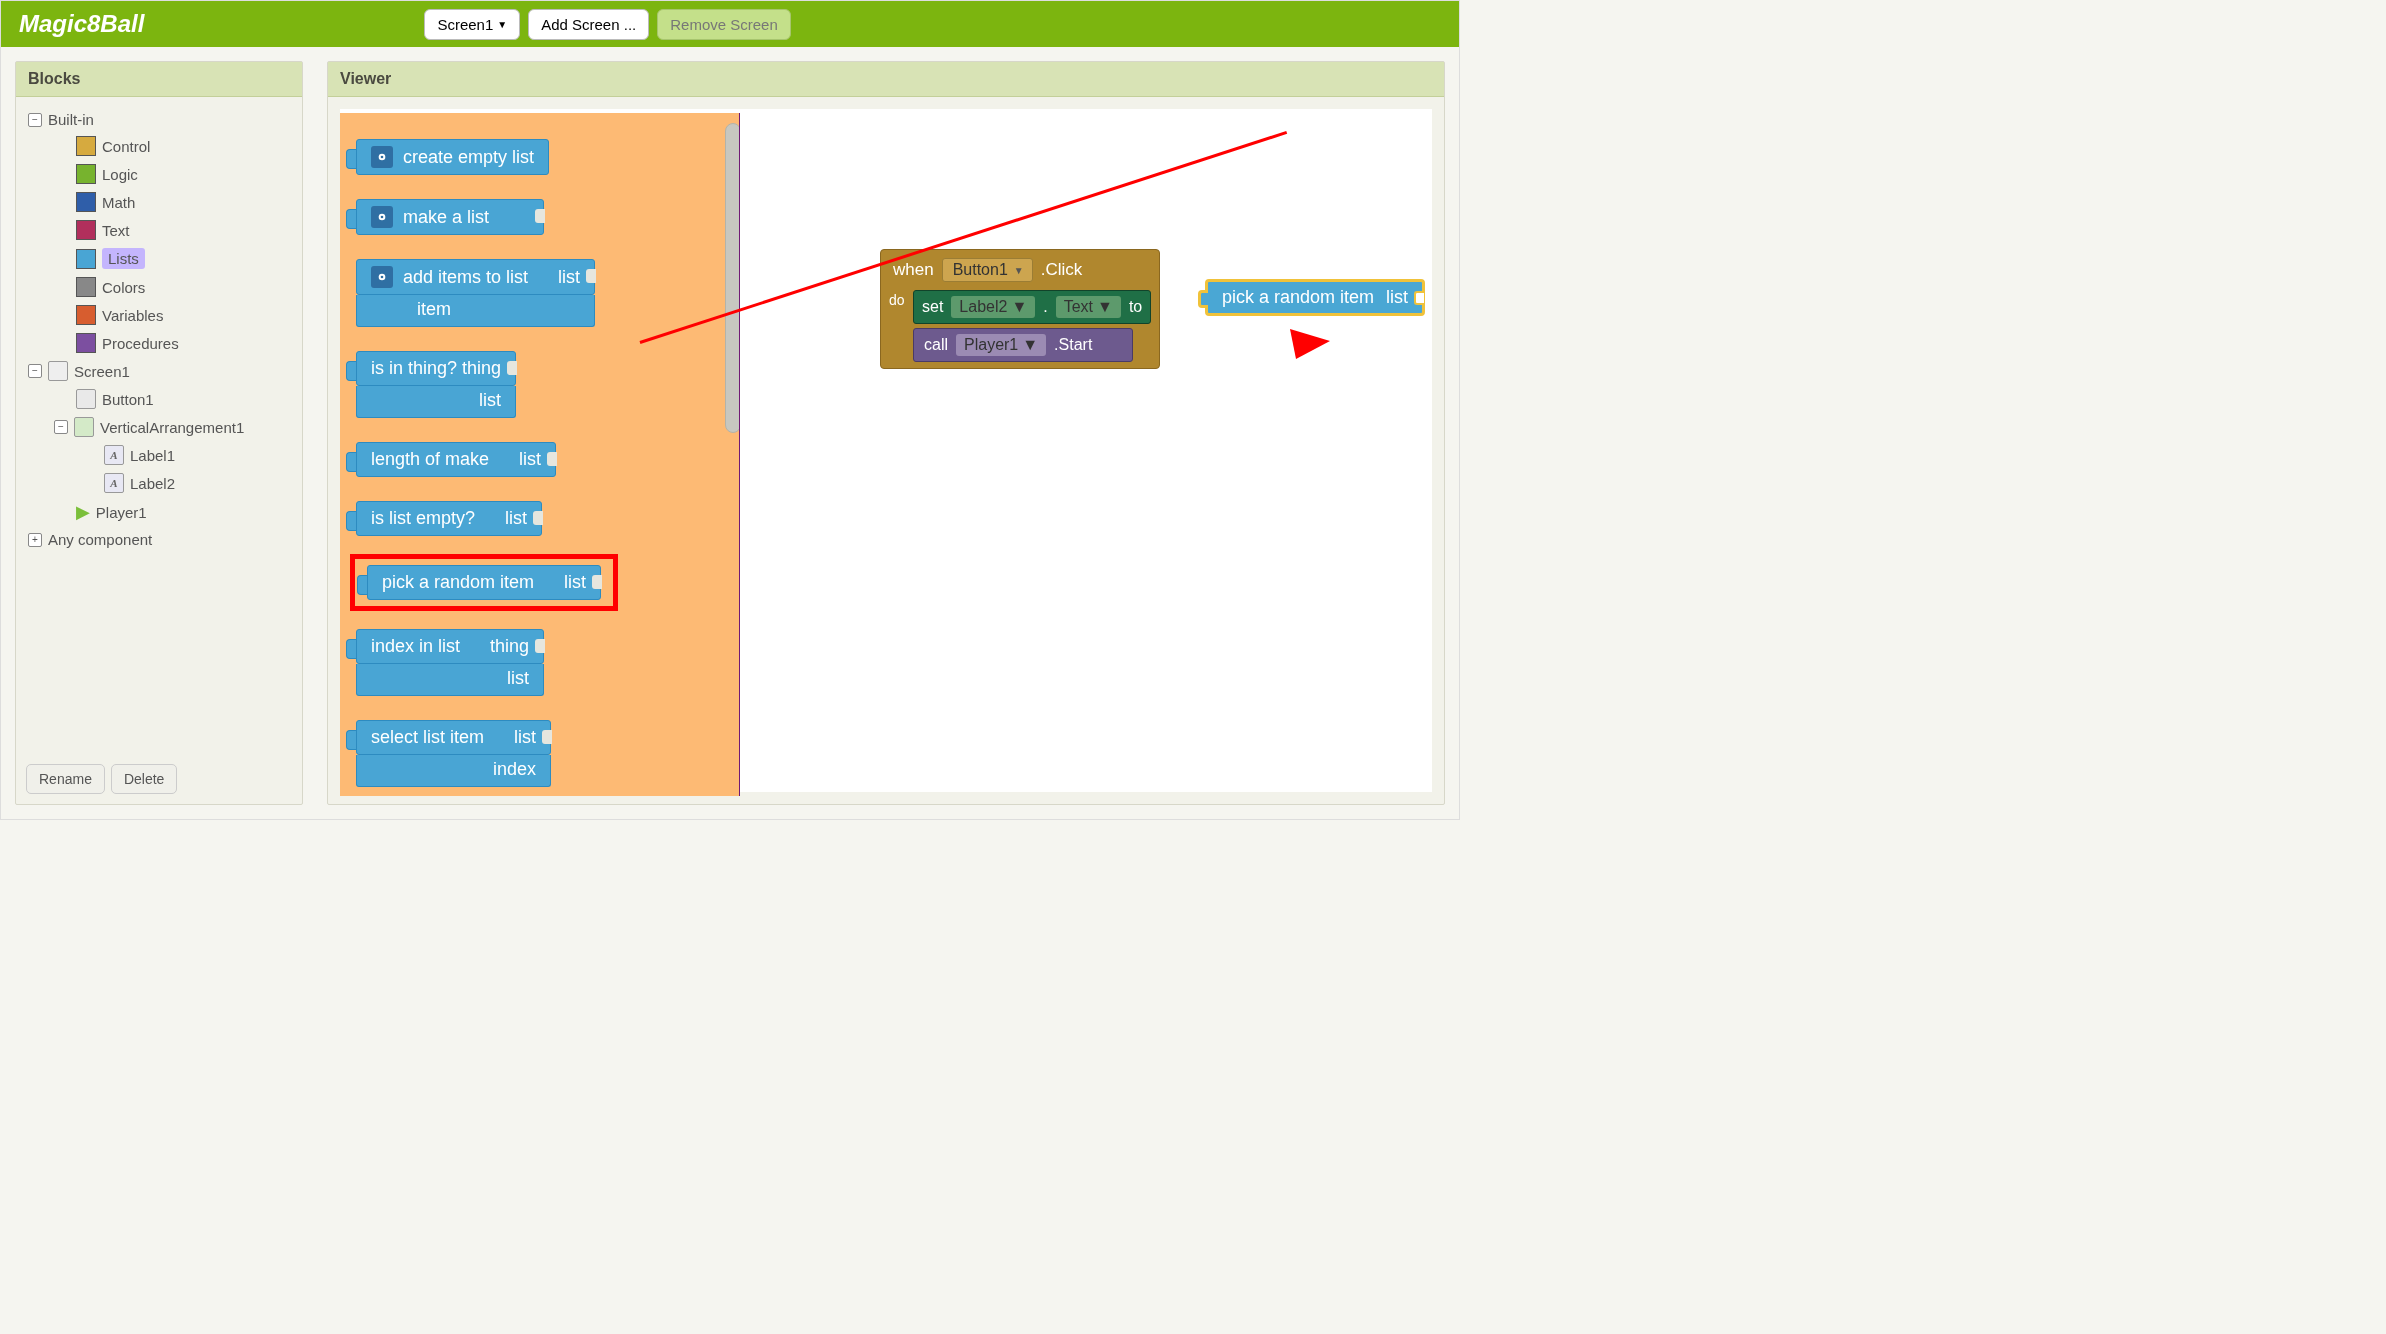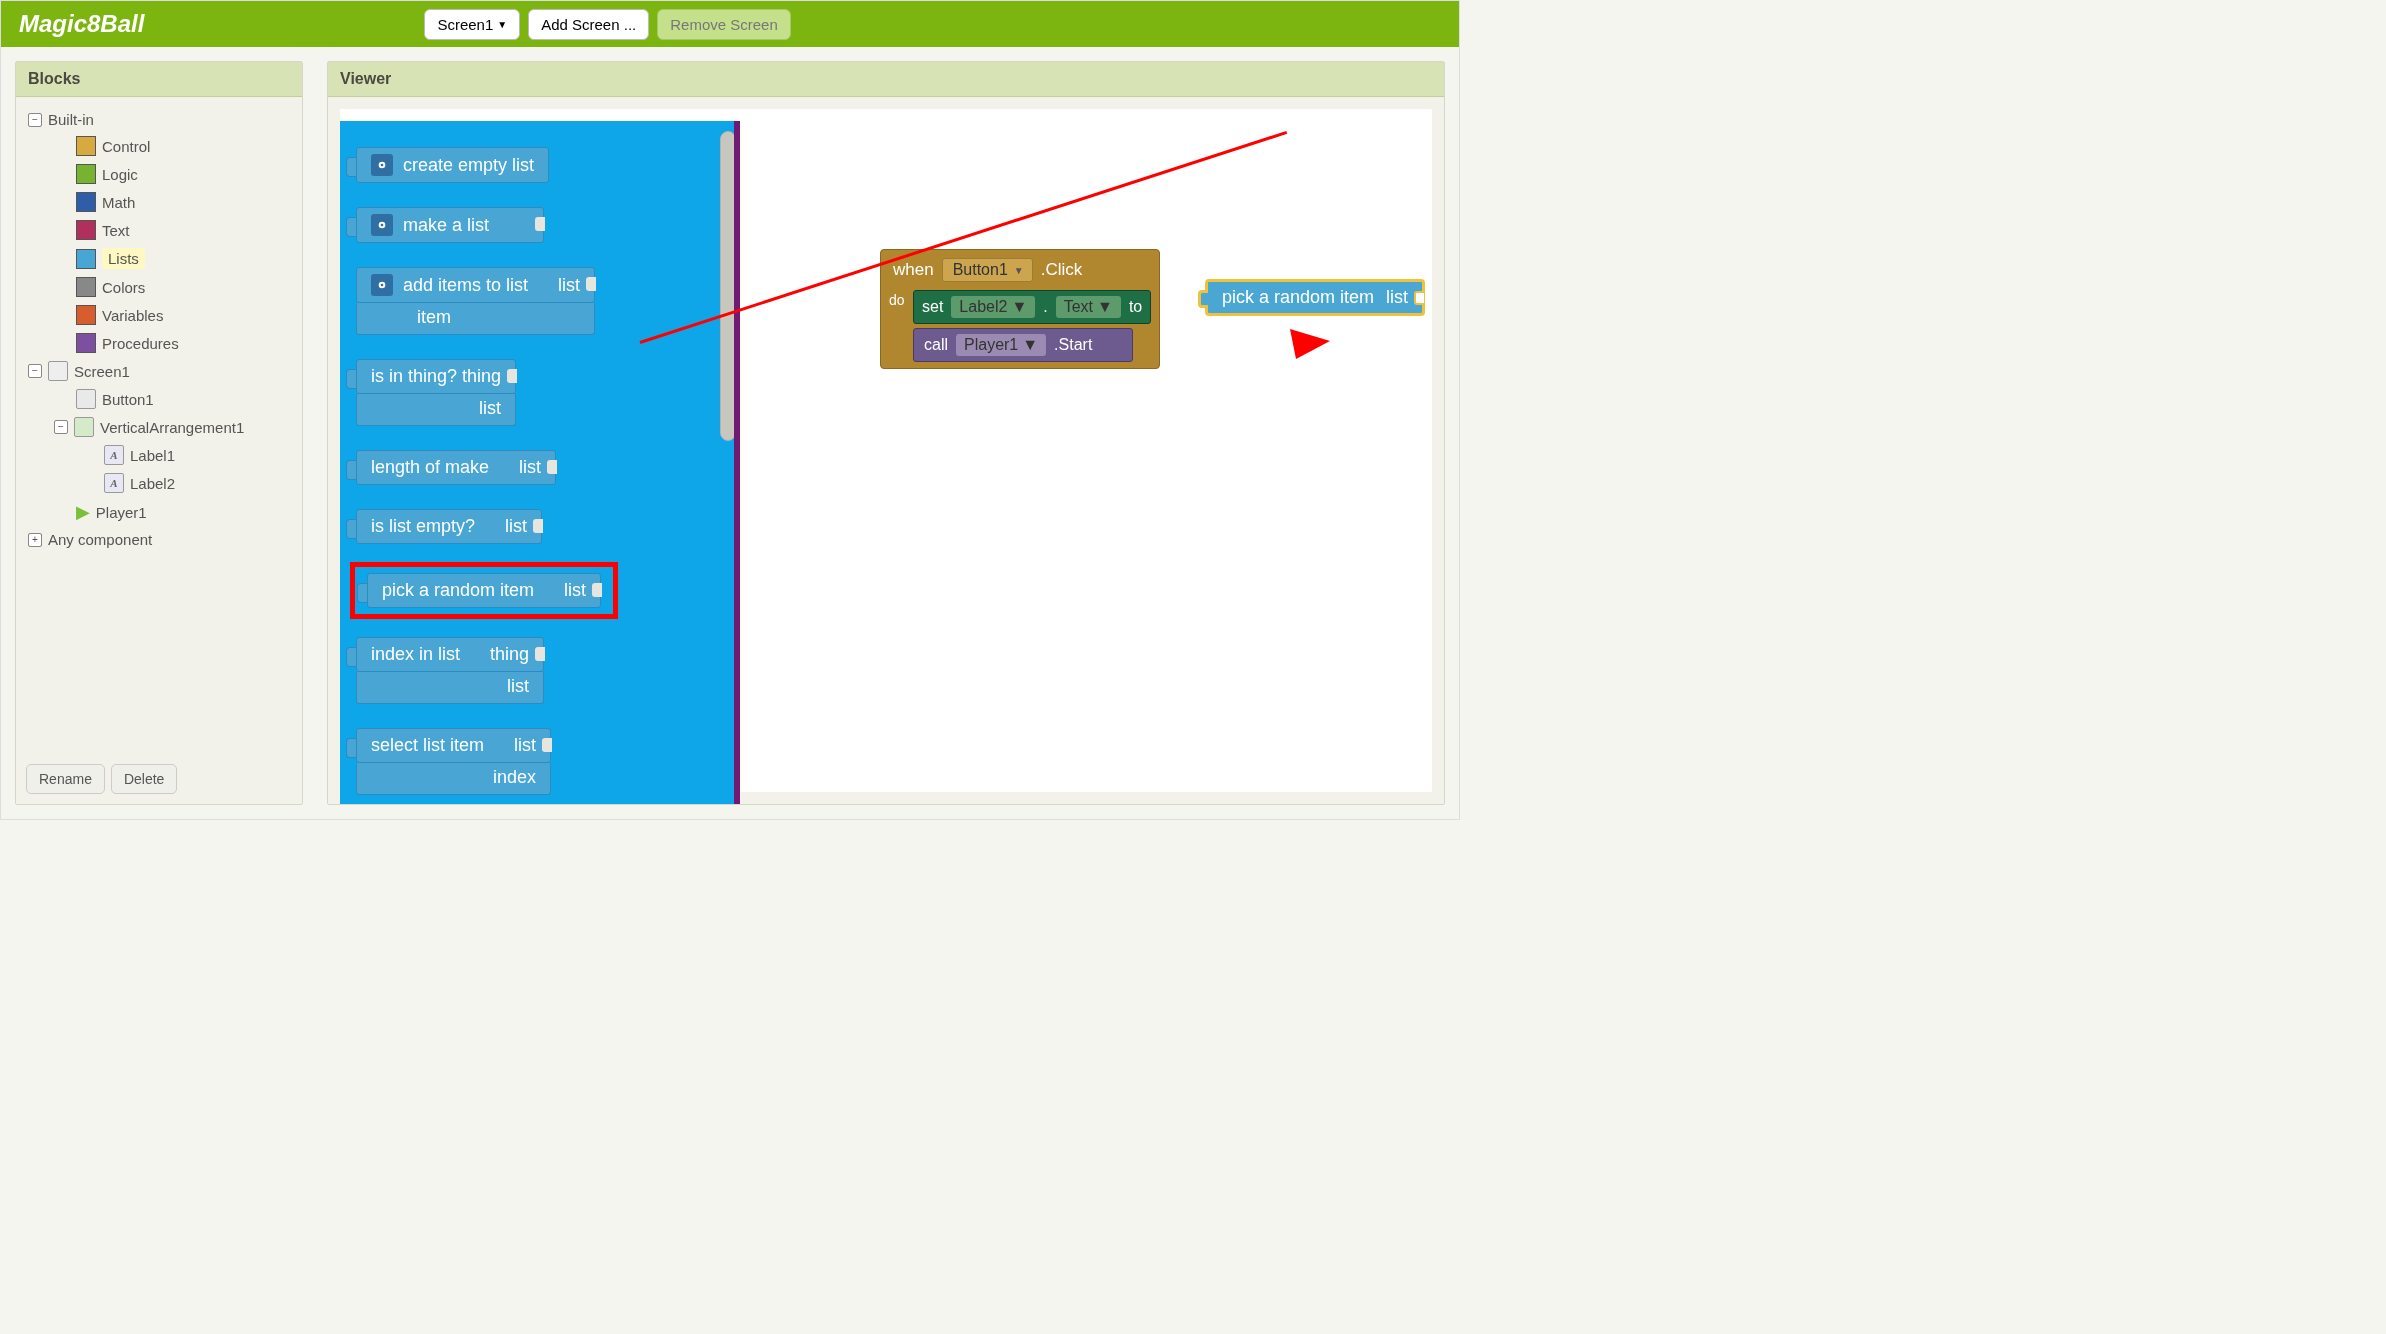--- a/index.html
+++ b/index.html
@@ -15,29 +15,29 @@
   .panel { background:#f2f2ea; border:1px solid #d7d7c9; border-radius:2px; display:flex; flex-direction:column;}
   .panel-title { background:#d8e3b5; border-bottom:1px solid #c3cf99; font-weight:700; color:#4a4a40; padding:8px 12px; font-size:16px;}
   .blocks-panel { width:288px;}
   .blocks-body { padding:10px 6px; font-size:15px; color:#555; flex:1; overflow:auto;}
   .node { display:flex; align-items:center; gap:6px; padding:4px 6px; cursor:pointer;}
   .toggle { width:14px; height:14px; border:1px solid #888; background:#fff; font-size:10px; line-height:12px; text-align:center; color:#555; border-radius:2px;}
   .swatch { width:20px; height:20px; border:1px solid #555;}
   .sw-control{background:#d6aa3f;} .sw-logic{background:#77b32e;} .sw-math{background:#2f5ea9;}
   .sw-text{background:#b12f5c;} .sw-lists{background:#49a5d4;} .sw-colors{background:#888;}
   .sw-variables{background:#d75d2f;} .sw-procedures{background:#7c4fa0;}
-  .sel { background:#fef9c3; border-radius:3px; padding:2px 6px;}
+  .sel { background:#c4b5fd; border-radius:3px; padding:2px 6px;}
   .ci { width:20px; height:20px; border:1px solid #999; background:#eee; border-radius:2px; font-size:11px; line-height:18px; text-align:center; color:#666; font-weight:700;}
   .ci-btn{background:#e9e9e9;} .ci-vert{background:#d4eac8;} .ci-lbl{background:#e8e8f4; font-family:serif; font-style:italic;}
   .ci-scr { background:#eee;}
   .bottom-btns { display:flex; gap:6px; padding:10px;}
   .smallbtn { background:#f0f0ea; border:1px solid #ccc; border-radius:5px; padding:6px 12px; font-size:14px; color:#555; cursor:pointer;}
   .viewer-panel { flex:1; position:relative;}
   .viewer-body { flex:1; margin:12px; background:#fff; position:relative;}
-  .drawer { position:absolute; top:12px; left:0; width:400px; height:100%; background:#0ea5e9; border-right:6px solid #701a75; padding:14px 8px; overflow:hidden;}
+  .drawer { position:absolute; top:4px; left:0; width:400px; height:100%; background:#fdba74; border-right:1px solid #701a75; padding:14px 8px; overflow:hidden;}
   .scrollbar { position:absolute; right:-2px; top:10px; width:16px; height:310px; background:#c7c7c0; border-radius:8px; border:1px solid #b3b3aa;}
   .block { position:relative; margin:12px 8px; display:inline-block; }
   .block .row { background:#49a5d4; color:#fff; font-size:18px; padding:6px 14px; border-radius:3px; display:flex; align-items:center; gap:10px; border:1px solid #2d8bc0; min-height:30px;}
   .block .row .gear { width:22px; height:22px; background:#2f6fa3; border-radius:3px; display:flex; align-items:center; justify-content:center;}
   .block .notch { position:absolute; right:-1px; top:10px; width:10px; height:14px; background:#e6e6de; border-radius:3px 0 0 3px;}
   .block .tab { position:absolute; left:-10px; top:10px; width:10px; height:20px; background:#49a5d4; border:1px solid #2d8bc0; border-right:none; border-radius:4px 0 0 4px;}
   .double-row { display:flex; flex-direction:column;}
   .double-row .row2 { background:#49a5d4; color:#fff; font-size:18px; padding:4px 14px 6px 60px; border-radius:0 0 3px 3px; border:1px solid #2d8bc0; border-top:none;}
   .redbox { border:5px solid red; padding:2px; margin:6px 2px; display:inline-block;}
   

